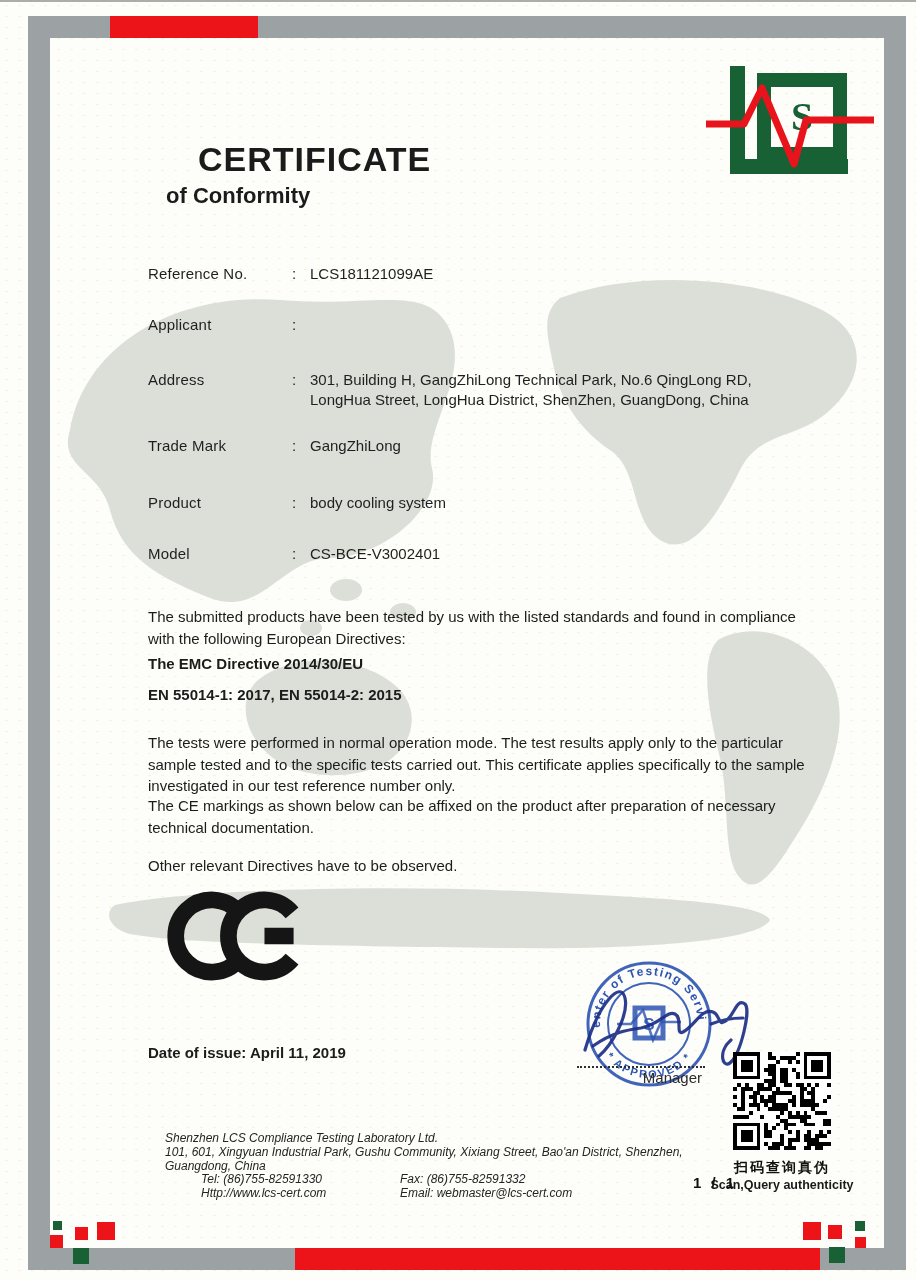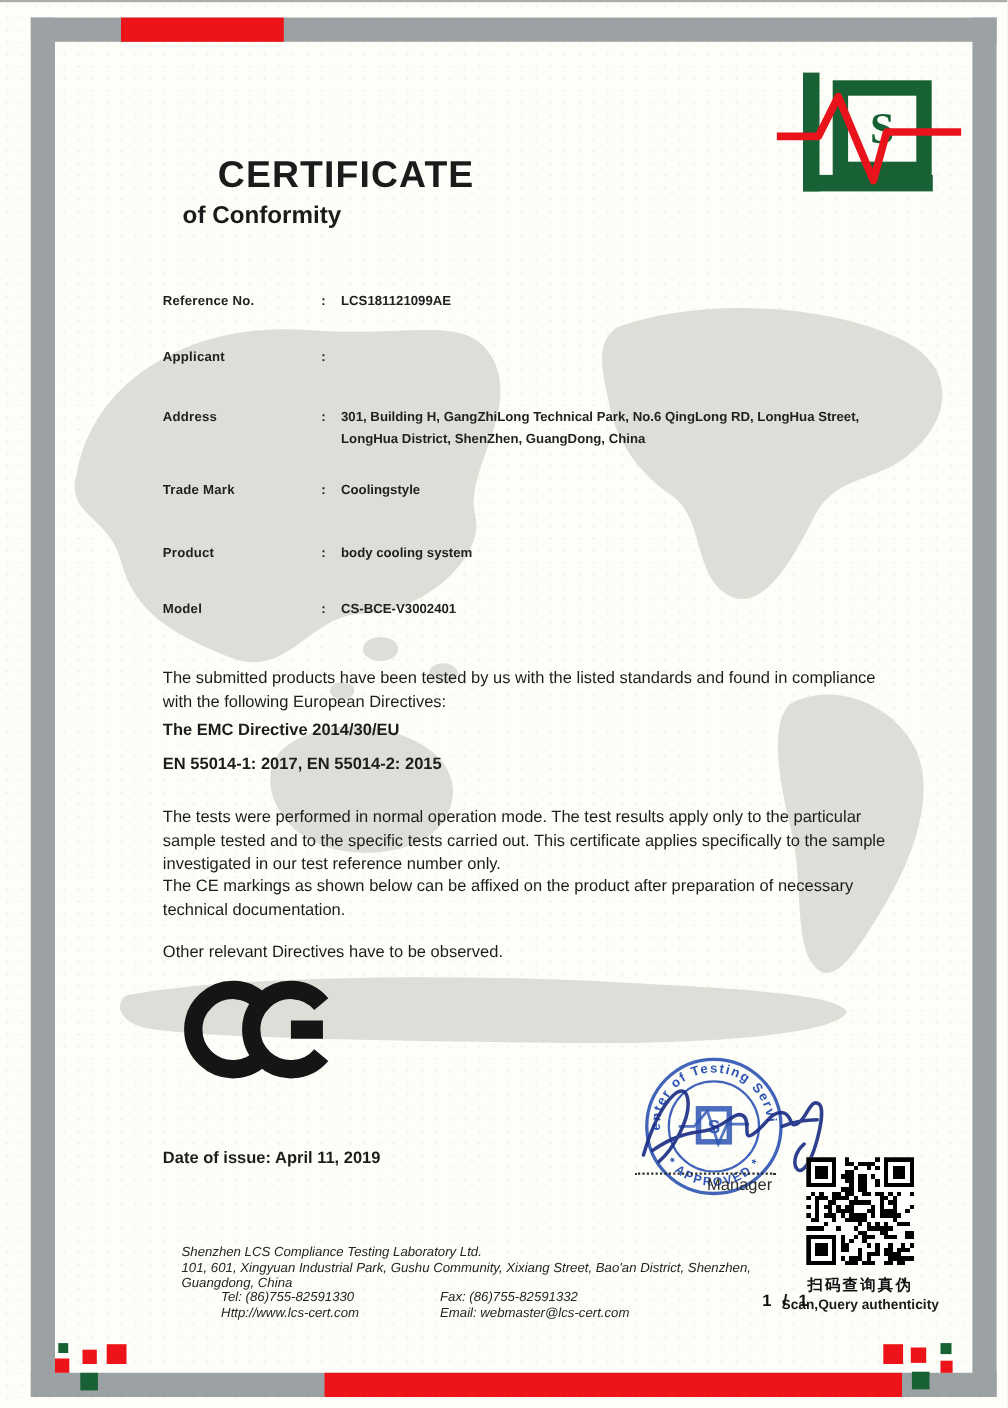--- a/index.html
+++ b/index.html
@@ -19,21 +19,21 @@
 
   
   .map{position:absolute;left:0;top:0;pointer-events:none;}
 
   
   .title{position:absolute;left:165px;top:140px;font-size:34px;font-weight:bold;color:#1b1b1b;letter-spacing:1px;margin-left:33px;}
   .subtitle{position:absolute;left:166px;top:183px;font-size:22px;font-weight:bold;color:#1b1b1b;}
 
   
   .frow{position:absolute;left:148px;display:grid;grid-template-columns:144px 18px 492px;
-        font-size:12px;font-weight:bold;color:#1f1f1f;line-height:19.5px;}
+        font-size:15px;font-weight:normal;color:#1f1f1f;line-height:19.5px;}
   .frow .lab{letter-spacing:.2px;}
   .frow .col{text-align:left;}
 
   
   .para{position:absolute;left:148px;width:662px;font-size:15px;color:#1c1c1c;line-height:21.5px;}
   .para.b{font-weight:bold;}
 
   .date-line{position:absolute;left:148px;top:1044px;font-size:15px;font-weight:bold;color:#1c1c1c;}
 
   
@@ -111,21 +111,21 @@
     <span class="col">:</span>
   </div>
   <div class="frow" style="top:370px;">
     <span class="lab">Address</span>
     <span class="col">:</span>
     <span class="val">301, Building H, GangZhiLong Technical Park, No.6 QingLong RD, LongHua Street, LongHua District, ShenZhen, GuangDong, China</span>
   </div>
   <div class="frow" style="top:436px;">
     <span class="lab">Trade Mark</span>
     <span class="col">:</span>
-    <span class="val">Coolingstyle</span>
+    <span class="val">GangZhiLong</span>
   </div>
   <div class="frow" style="top:493px;">
     <span class="lab">Product</span>
     <span class="col">:</span>
     <span class="val">body cooling system</span>
   </div>
   <div class="frow" style="top:544px;">
     <span class="lab">Model</span>
     <span class="col">:</span>
     <span class="val">CS-BCE-V3002401</span>

